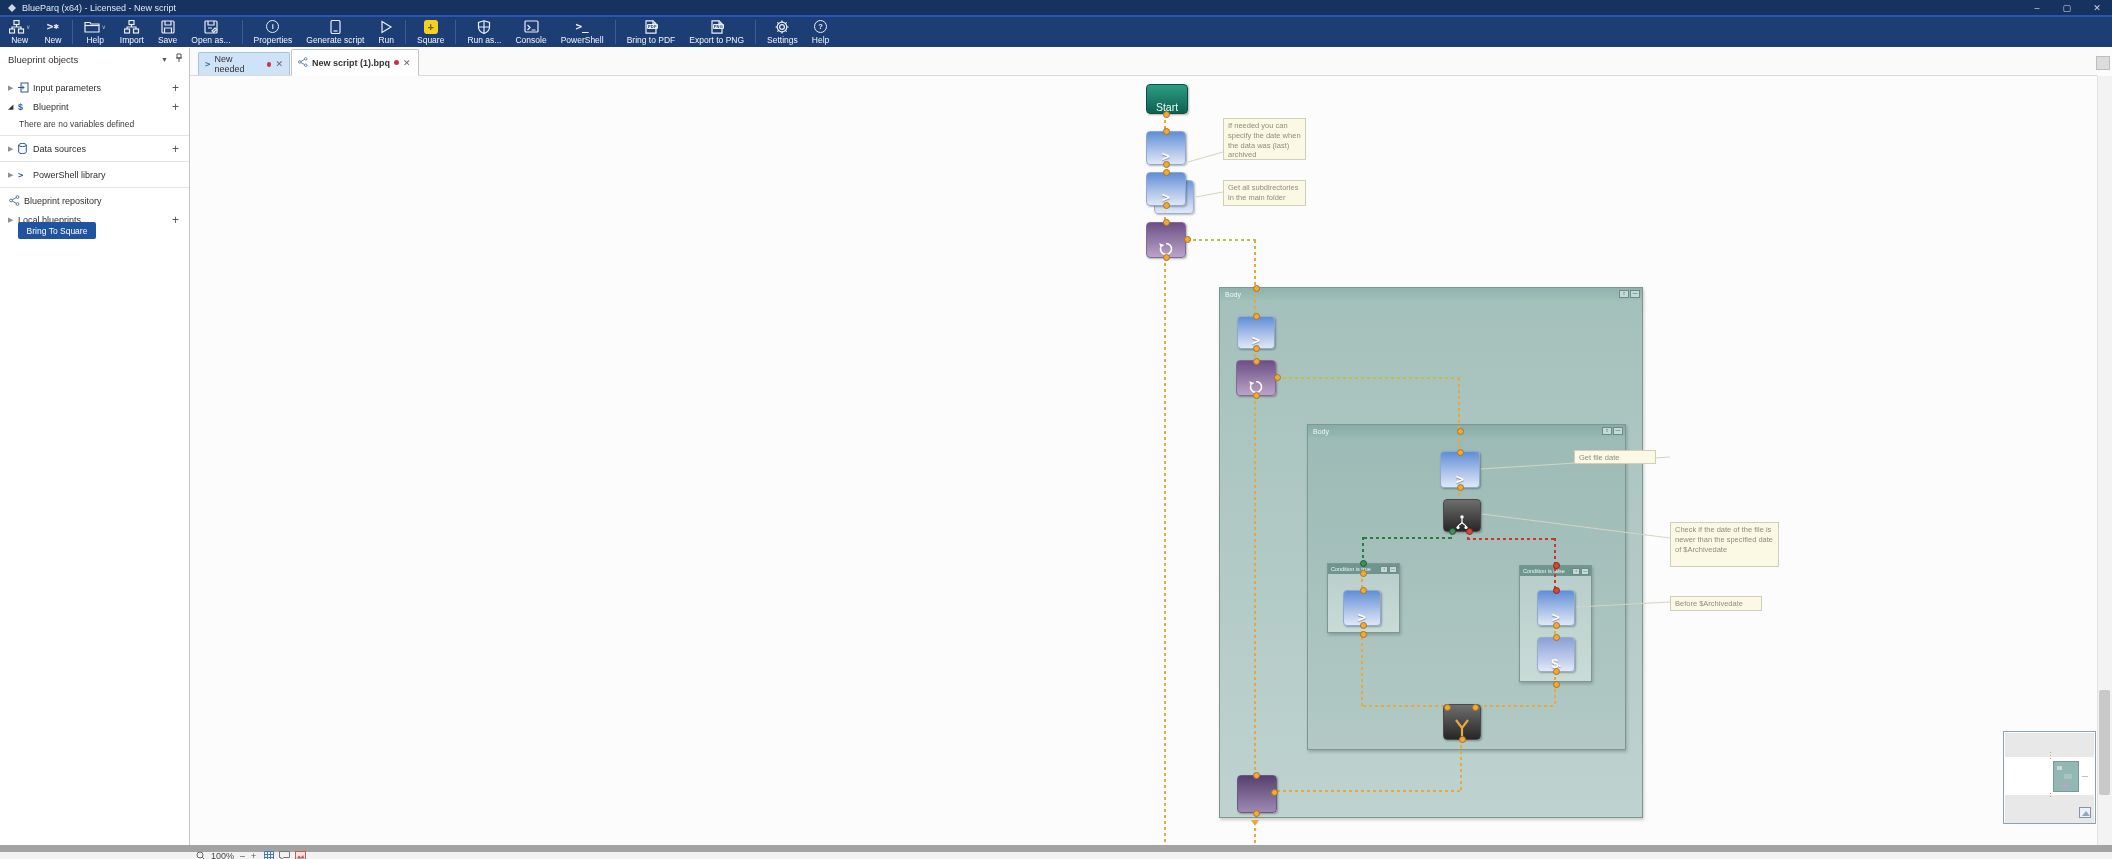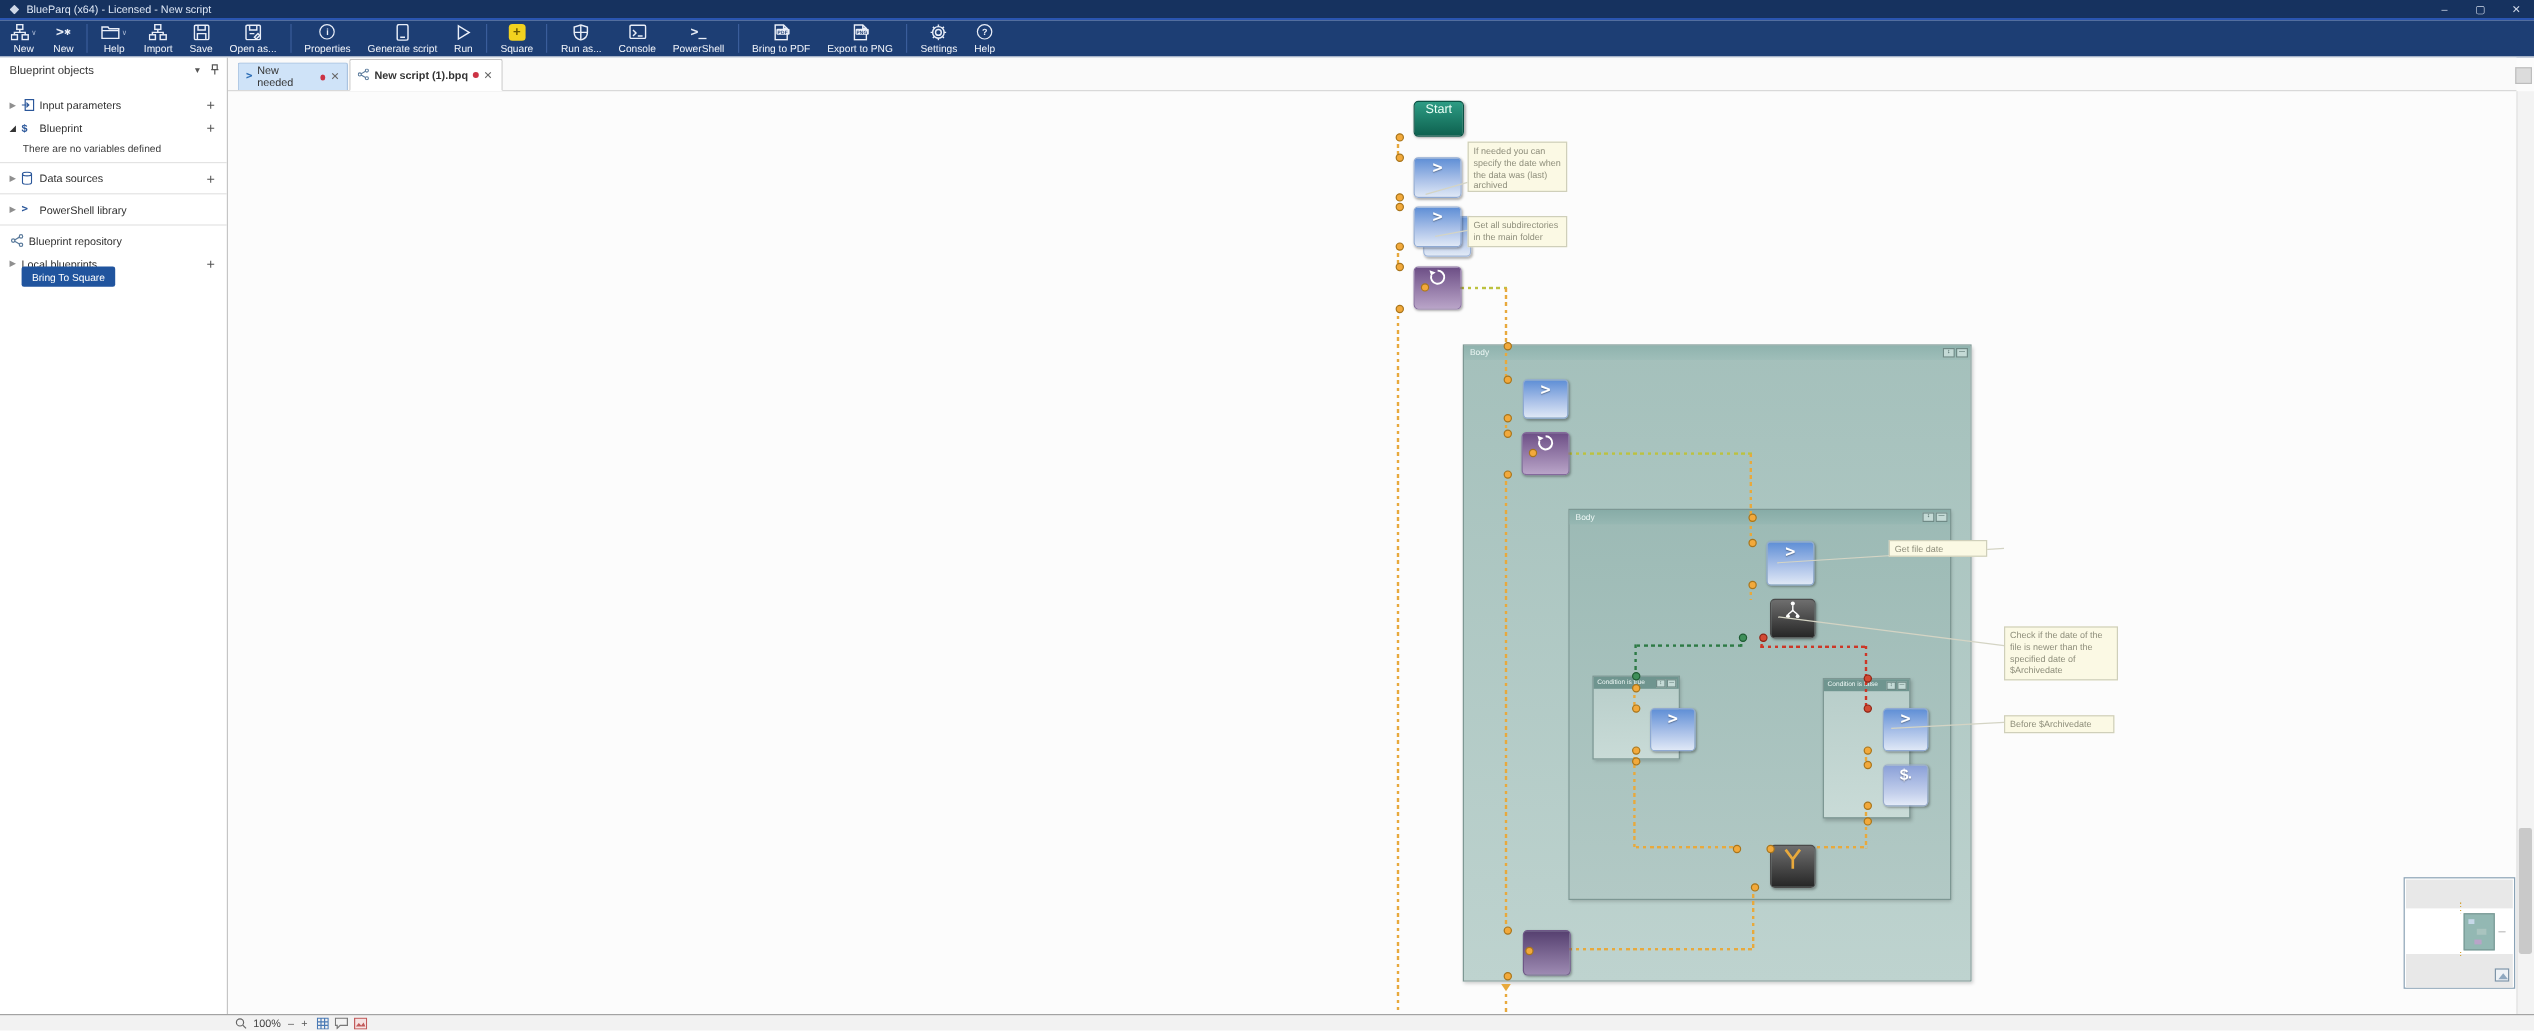--- a/index.html
+++ b/index.html
@@ -46,32 +46,32 @@
   #tab1{left:8px;top:4px;width:92px;height:23px;background:#cfe3f8;border:1px solid #a9c3e0;border-bottom:none;border-radius:2px 2px 0 0;}
   #tab2{left:101px;top:1px;width:128px;height:27px;background:#ffffff;border:1px solid #c4c4c4;border-bottom:1px solid #fff;font-weight:bold;border-radius:2px 2px 0 0;}
   .tabdot{width:5px;height:5px;border-radius:50%;background:#cc3344;margin:0 4px;}
   .tabx{color:#666;font-size:9px;font-weight:normal;}
   .tabico{color:#2b6cb5;font:bold 9px "DejaVu Sans Mono",monospace;margin-right:4px;}
   #tabstrip-btn{left:2096px;top:56px;width:14px;height:14px;background:#dcdcdc;border:1px solid #bdbdbd;box-sizing:border-box;}
   
   #vscroll{left:2097px;top:76px;width:15px;height:769px;background:#f3f3f3;border-left:1px solid #e2e2e2;box-sizing:border-box;}
   #vthumb{left:2099px;top:690px;width:11px;height:105px;background:#c9c9c9;border-radius:2px;}
   
-  #statusbar{left:0;top:845px;width:2112px;height:14px;background:#f2f2f2;border-top:1px solid #a3a3a3;box-sizing:border-box;
+  #statusbar{left:0;top:845px;width:2112px;height:14px;background:#f2f2f2;border-top:7px solid #a3a3a3;box-sizing:border-box;
              display:flex;align-items:center;font-size:9px;color:#444;padding-left:196px;}
   #statusbar .sico{margin-right:5px;display:flex;align-items:center;}
   
   .container{position:absolute;border:1px solid #7d9793;box-shadow:1px 2px 3px rgba(0,0,0,.2);box-sizing:border-box;}
   .ctitle{height:12px;display:flex;align-items:center;padding:0 2px 0 5px;font-size:7px;color:#eef8f6;box-sizing:border-box;}
   .ctitle .sp{flex:1;}
   .cbtn{width:10px;height:8px;background:#c4dad6;border:1px solid #6f8a86;box-sizing:border-box;
         font-size:5px;line-height:5px;color:#2e4a46;text-align:center;margin-left:1px;}
   .minibtn{width:8px;height:7px;font-size:4px;line-height:4px;}
-  .node{position:absolute;border-radius:4px;display:flex;align-items:flex-start;justify-content:center;
-        box-shadow:1px 1px 2px rgba(0,0,0,.3);z-index:10;box-sizing:border-box;margin-left:32px;}
+  .node{position:absolute;border-radius:4px;display:flex;align-items:flex-end;justify-content:center;
+        box-shadow:1px 1px 2px rgba(0,0,0,.3);z-index:10;box-sizing:border-box;}
   .ps{background:linear-gradient(180deg,#5f8fd6 0%,#a9c0e8 55%,#dfe8f6 100%);border:1px solid #8fa9d2;}
   .psg{font:bold 14px "DejaVu Sans Mono",monospace;color:#fff;text-shadow:0 1px 1px rgba(0,0,0,.35);}
   .loopn{background:linear-gradient(180deg,#6d4f86,#b9a4c8);border:1px solid #84699c;}
   .loopn2{background:linear-gradient(180deg,#564070,#9d8ab2);border:1px solid #6d5786;}
   .condn{background:linear-gradient(180deg,#6e6e6e,#262626);border:1px solid #4a4a4a;}
   .varn{background:linear-gradient(180deg,#8aa0d8 0%,#c4d0ec 70%,#e3eaf8 100%);border:1px solid #9aaccc;}
   #startnode{background:linear-gradient(180deg,#2d9c84,#0e614f);border:1px solid #0b5244;color:#eafff6;font-size:10.5px;}
   .dot{position:absolute;width:7px;height:7px;border-radius:50%;background:#f2a93b;border:1px solid #a8751c;box-sizing:border-box;z-index:14;}
   .dot.g{background:#3f8f5a;border-color:#1e5c33;}
   .dot.r{background:#d24a33;border-color:#8f2516;}
@@ -526,21 +526,21 @@
     <line x1="1223" y1="152" x2="1188" y2="162" stroke="#d4d4c4" stroke-width="1"></line>
     <line x1="1223" y1="192" x2="1196" y2="197" stroke="#d4d4c4" stroke-width="1"></line>
     <line x1="1670" y1="457" x2="1481" y2="469" stroke="#d4d4c4" stroke-width="1"></line>
     <line x1="1670" y1="538" x2="1482" y2="514" stroke="#d4d4c4" stroke-width="1"></line>
     <line x1="1670" y1="602" x2="1576" y2="607" stroke="#d4d4c4" stroke-width="1"></line>
   </svg>
 
   <div class="note" style="left:1223px;top:118px;width:83px;height:42px;">If needed you can specify the date when the data was (last) archived</div>
   <div class="note" style="left:1223px;top:180px;width:83px;height:26px;">Get all subdirectories in the main folder</div>
   <div class="note" style="left:1574px;top:450px;width:82px;height:14px;">Get file date</div>
-  <div class="note" style="left:1670px;top:522px;width:95px;height:45px;">Check if the date of the file is newer than the specified date of $Archivedate</div>
+  <div class="note" style="left:1670px;top:522px;width:109px;height:45px;">Check if the date of the file is newer than the specified date of $Archivedate</div>
   <div class="note" style="left:1670px;top:596px;width:92px;height:15px;">Before $Archivedate</div>
 
   <div class="abs" id="minimap">
     <div class="mmband" style="top:1px;height:24px;"></div>
     <div class="mmband" style="top:63px;height:28px;"></div>
     <div class="abs" style="left:46px;top:20px;width:1px;height:9px;background:repeating-linear-gradient(180deg,#d4a53c 0 1px,transparent 1px 3px);"></div>
     <div id="mmchart">
       <div class="abs" style="left:3px;top:4px;width:5px;height:4px;background:#c6d8e8;"></div>
       <div class="abs" style="left:10px;top:12px;width:8px;height:5px;background:#a9c4bf;"></div>
       <div class="abs" style="left:8px;top:21px;width:6px;height:4px;background:#b9a4c8;"></div>

